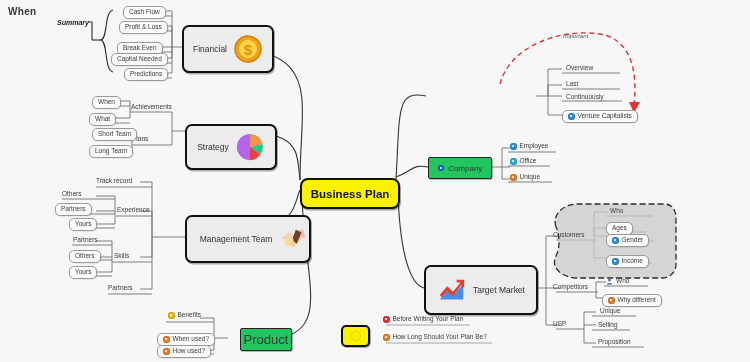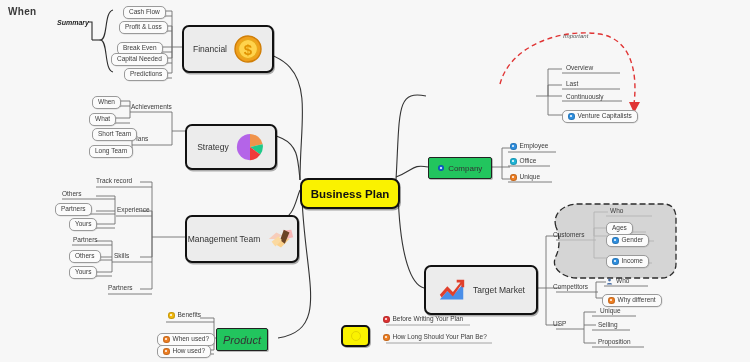--- a/index.html
+++ b/index.html
@@ -258,32 +258,32 @@
   <div class="topic-box" style="left:185px;top:124px;width:88px;height:42px;">
     <span class="lbl">Strategy</span>
     <svg class="ico" width="30" height="30" viewBox="0 0 32 32">
       <path d="M16 16 L16 2 A14 14 0 0 0 16 30 Z" fill="#b464e8"></path>
       <path d="M16 16 L16 2 A14 14 0 0 1 29.5 13 Z" fill="#f0934b"></path>
       <path d="M16 16 L29.5 13 A14 14 0 0 1 27 24 Z" fill="#20c98a"></path>
       <path d="M16 16 L27 24 A14 14 0 0 1 16 30 Z" fill="#ef3b3b"></path>
     </svg>
   </div>
 
-  <div class="topic-box" style="left:185px;top:215px;width:110px;height:44px;">
+  <div class="topic-box" style="left:185px;top:215px;width:110px;height:44px;padding-left:12px;">
     <span class="lbl">Management Team</span>
     <svg class="ico" width="30" height="30" viewBox="0 0 32 32">
       <path d="M3 16 L11 9 L17 12 L12 16 Z" fill="#f7cdbb"></path>
       <path d="M11 22 L20 13 L25 16 L16 25 Z" fill="#fbd08a"></path>
       <path d="M18 7 L27 6 L29 14 L21 16 Z" fill="#f7b6b6"></path>
       <path d="M19 6 L25 9 L20 21 L15 17 Z" fill="#6b4426"></path>
       <path d="M6 19 L13 13 L17 17 L10 24 Z" fill="#fbd9a0"></path>
     </svg>
   </div>
 
-  <div class="pill" style="left:216px;top:328px;width:50px;height:21px;font-size:11px;font-style:italic;">Product</div>
+  <div class="pill" style="left:240px;top:328px;width:50px;height:21px;font-size:13px;">Product</div>
 
 
   <div class="pill" style="left:428px;top:157px;width:62px;height:20px;gap:4px;">
     <span class="dot ring" style="background:#1565d8;"></span>
     <span>Company</span>
   </div>
 
   <div class="topic-box" style="left:424px;top:265px;width:110px;height:46px;">
     <svg class="ico" width="30" height="30" viewBox="0 0 32 32">
       <path d="M3 26 L11 17 L17 22 L28 9 L28 26 Z" fill="#4a8ee8"></path>

